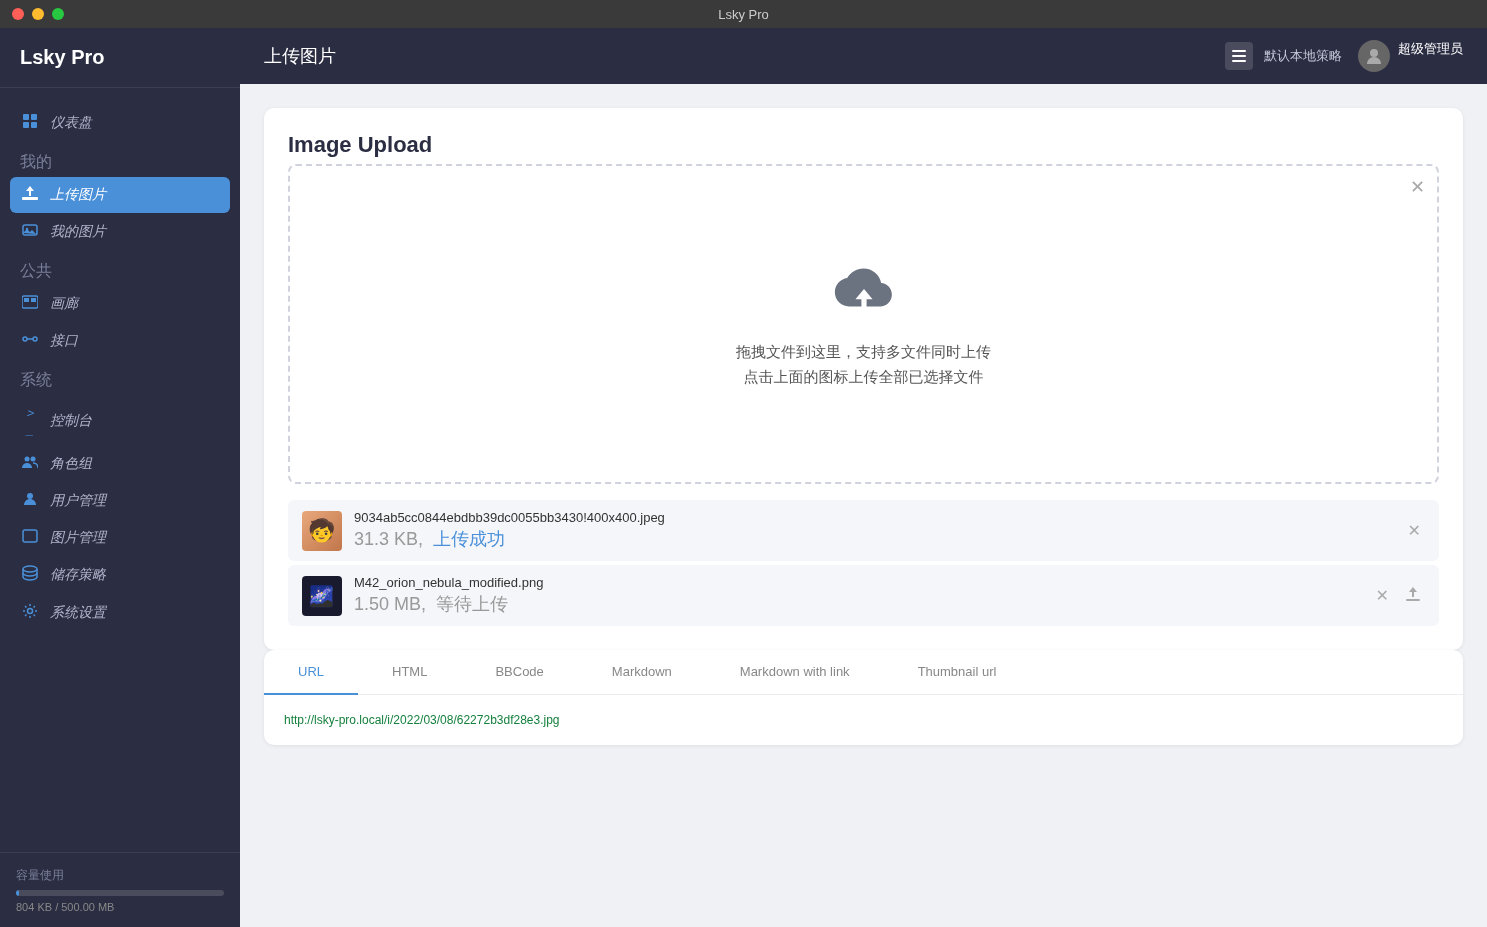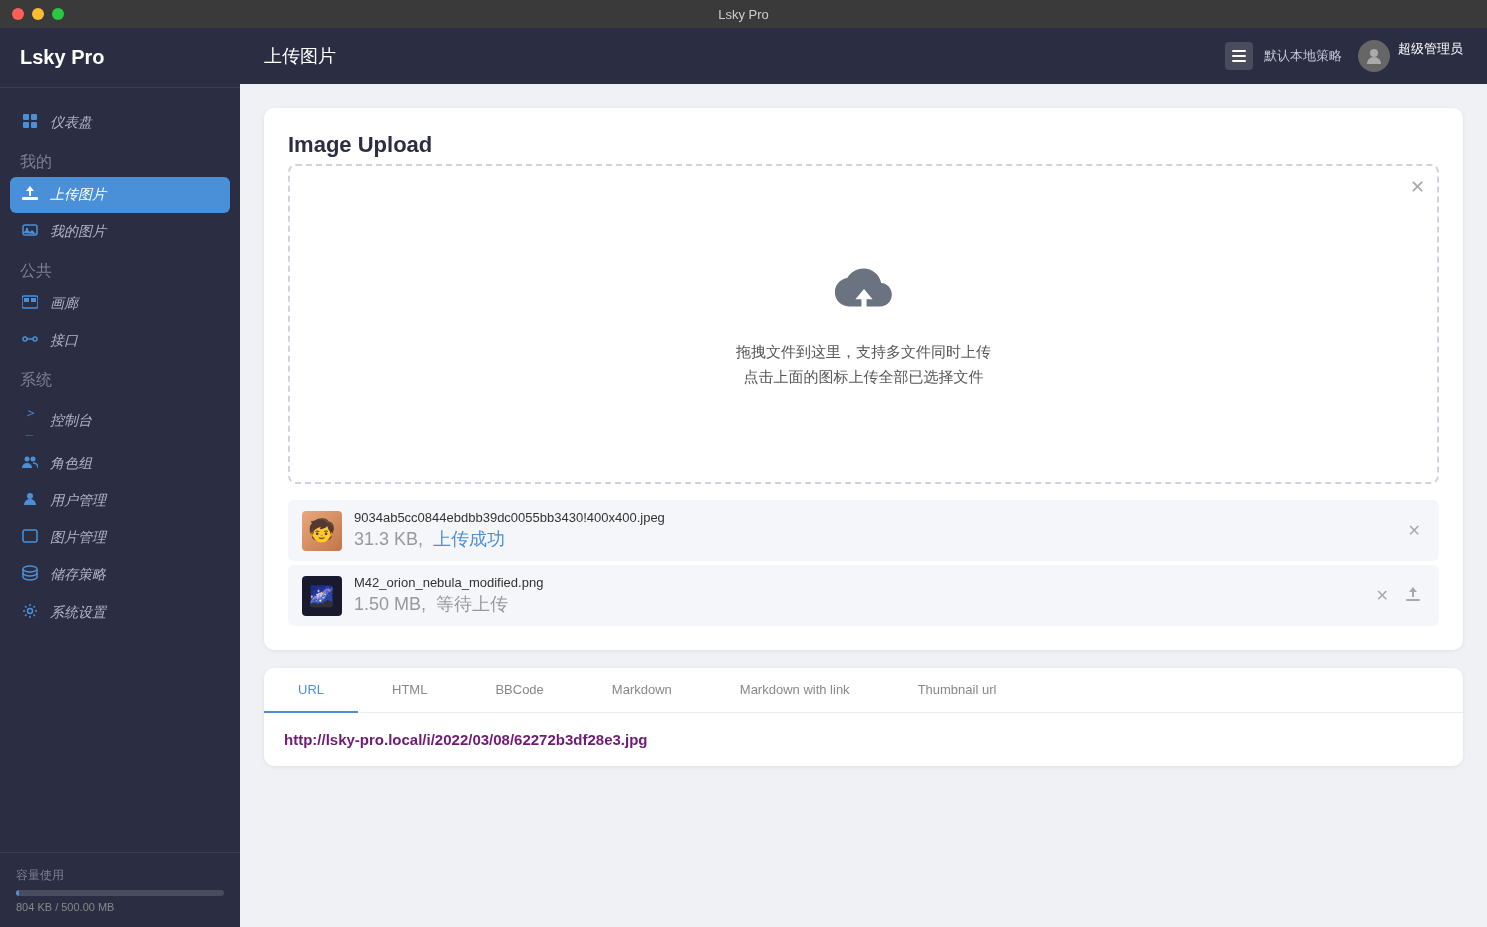--- a/index.html
+++ b/index.html
@@ -193,21 +193,20 @@
       flex-direction: column;
       background: #f0f1f5;
       overflow: hidden;
     }
     .content-inner {
       flex: 1;
       padding: 24px;
       overflow-y: auto;
       display: flex;
       flex-direction: column;
-      gap: 18px;
     }
 
     
     .card {
       background: #fff;
       border-radius: 10px;
       padding: 24px;
       box-shadow: 0 1px 4px rgba(0,0,0,0.07);
     }
     .card-title {
@@ -350,23 +349,22 @@
     }
     .tab-item.active {
       color: #4a90d9;
       border-bottom: 2px solid #4a90d9;
       font-weight: 500;
     }
     .tab-content {
       padding: 18px 20px;
     }
     .url-value {
-      font-size: 15px;
-      color: #701a75;
-      font-weight: bold;
+      font-size: 12px;
+      color: #15803d;
     }
   </style>
 </head>
 <body>
 
 <div class="titlebar">
   <div class="titlebar-buttons">
     <div class="titlebar-btn btn-close"></div>
     <div class="titlebar-btn btn-min"></div>
     <div class="titlebar-btn btn-max"></div>

